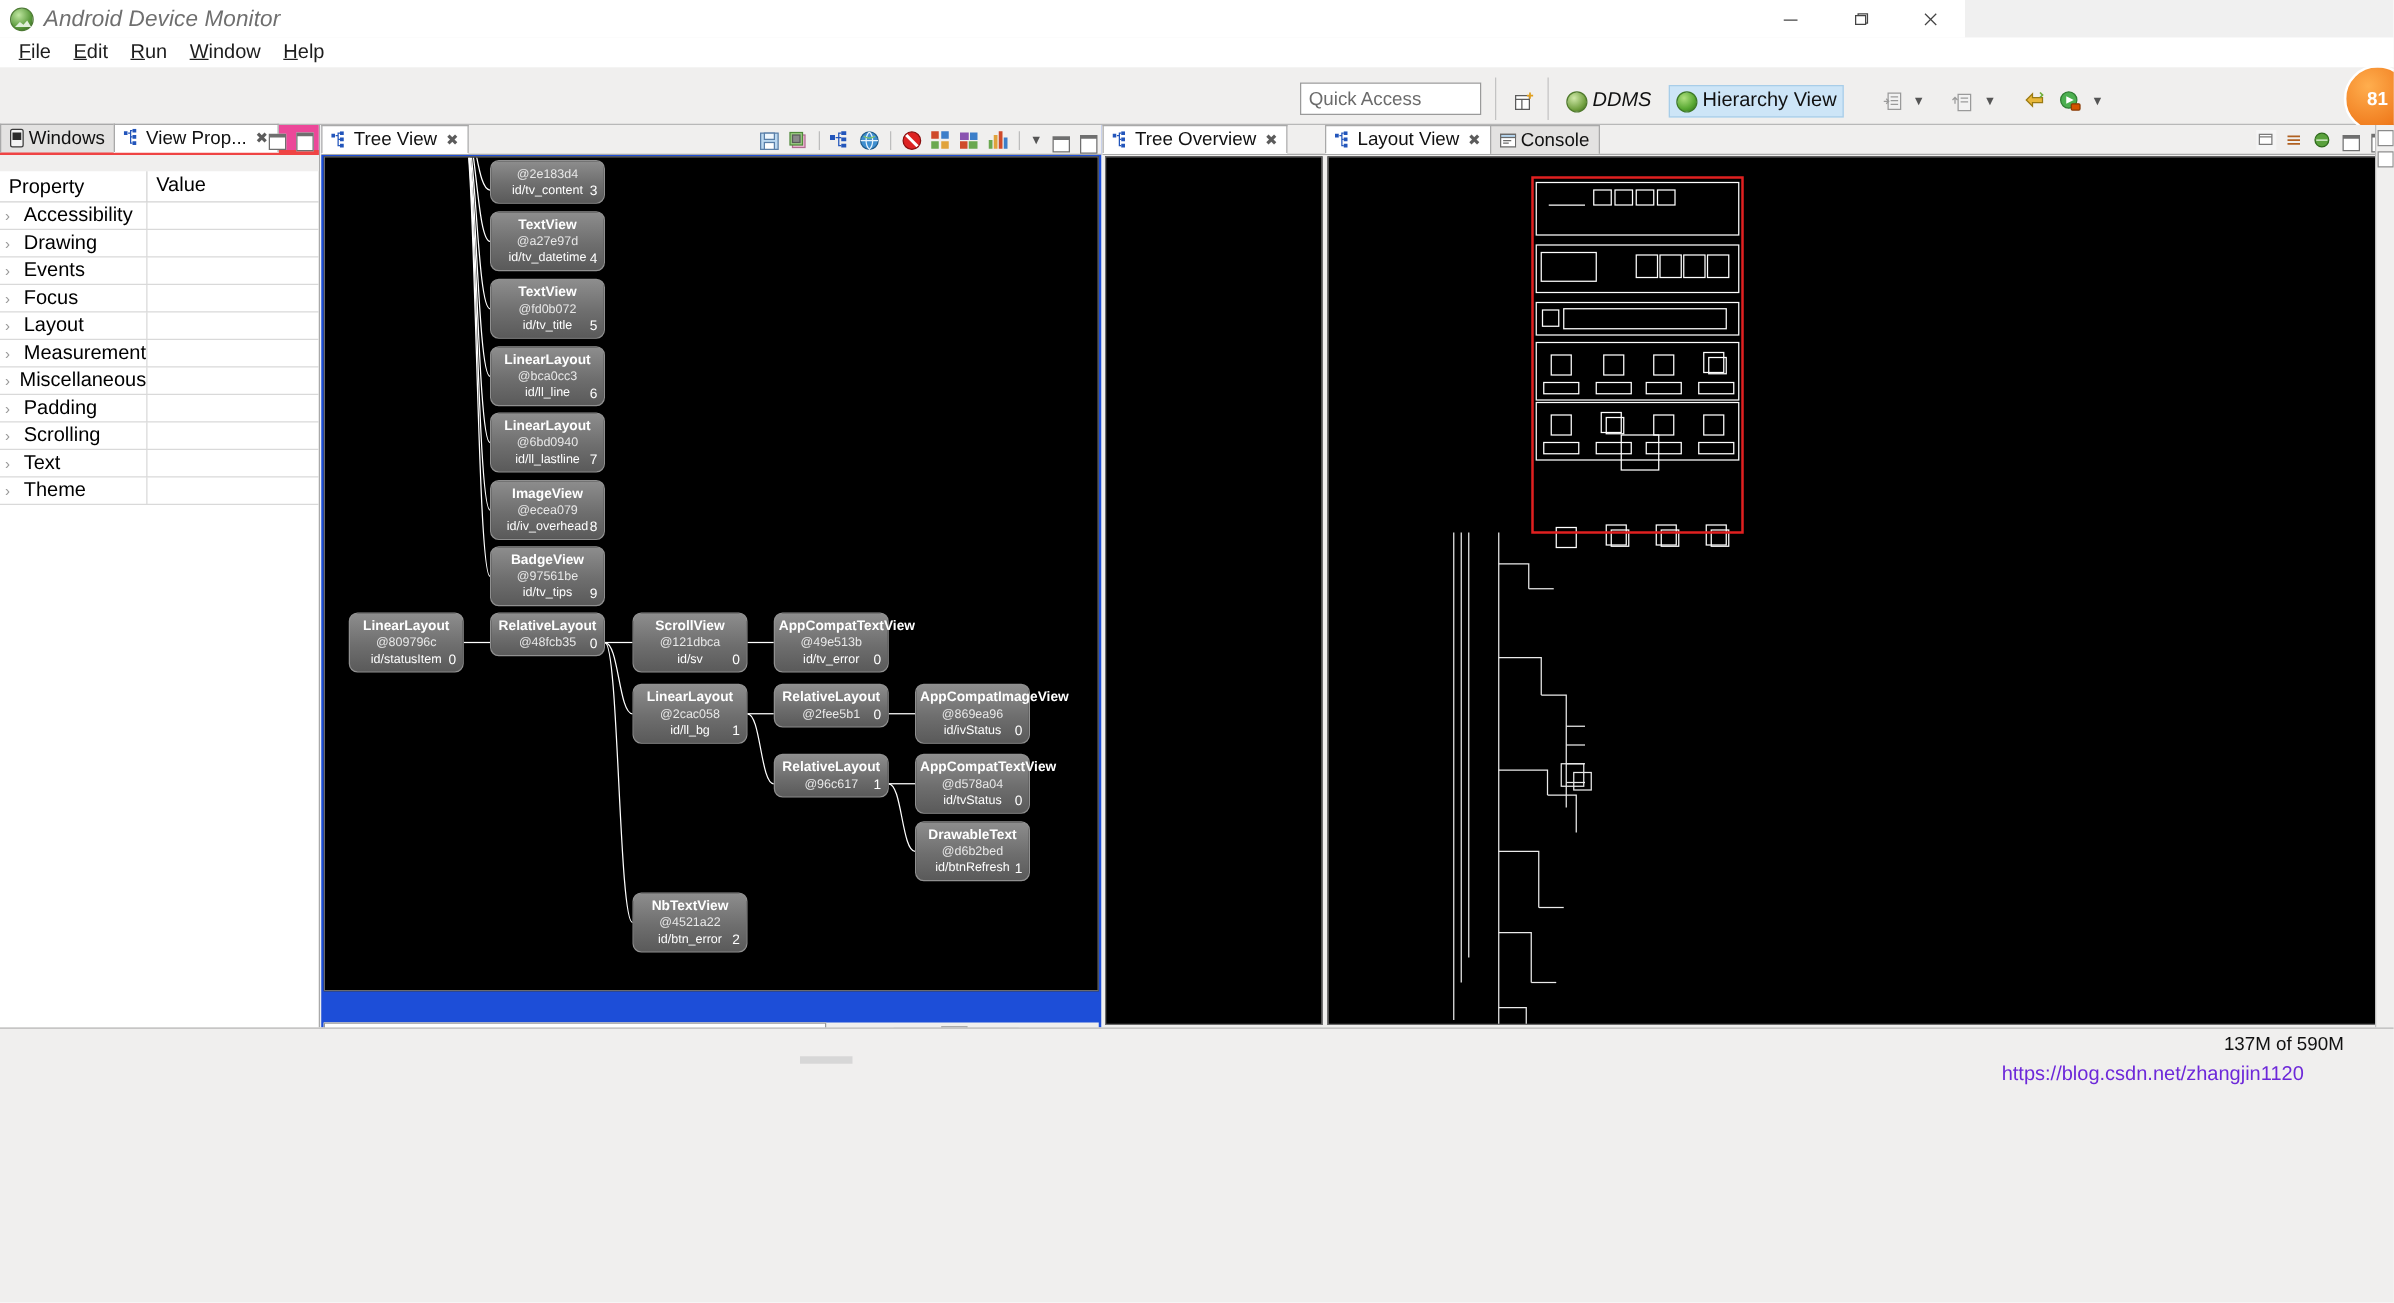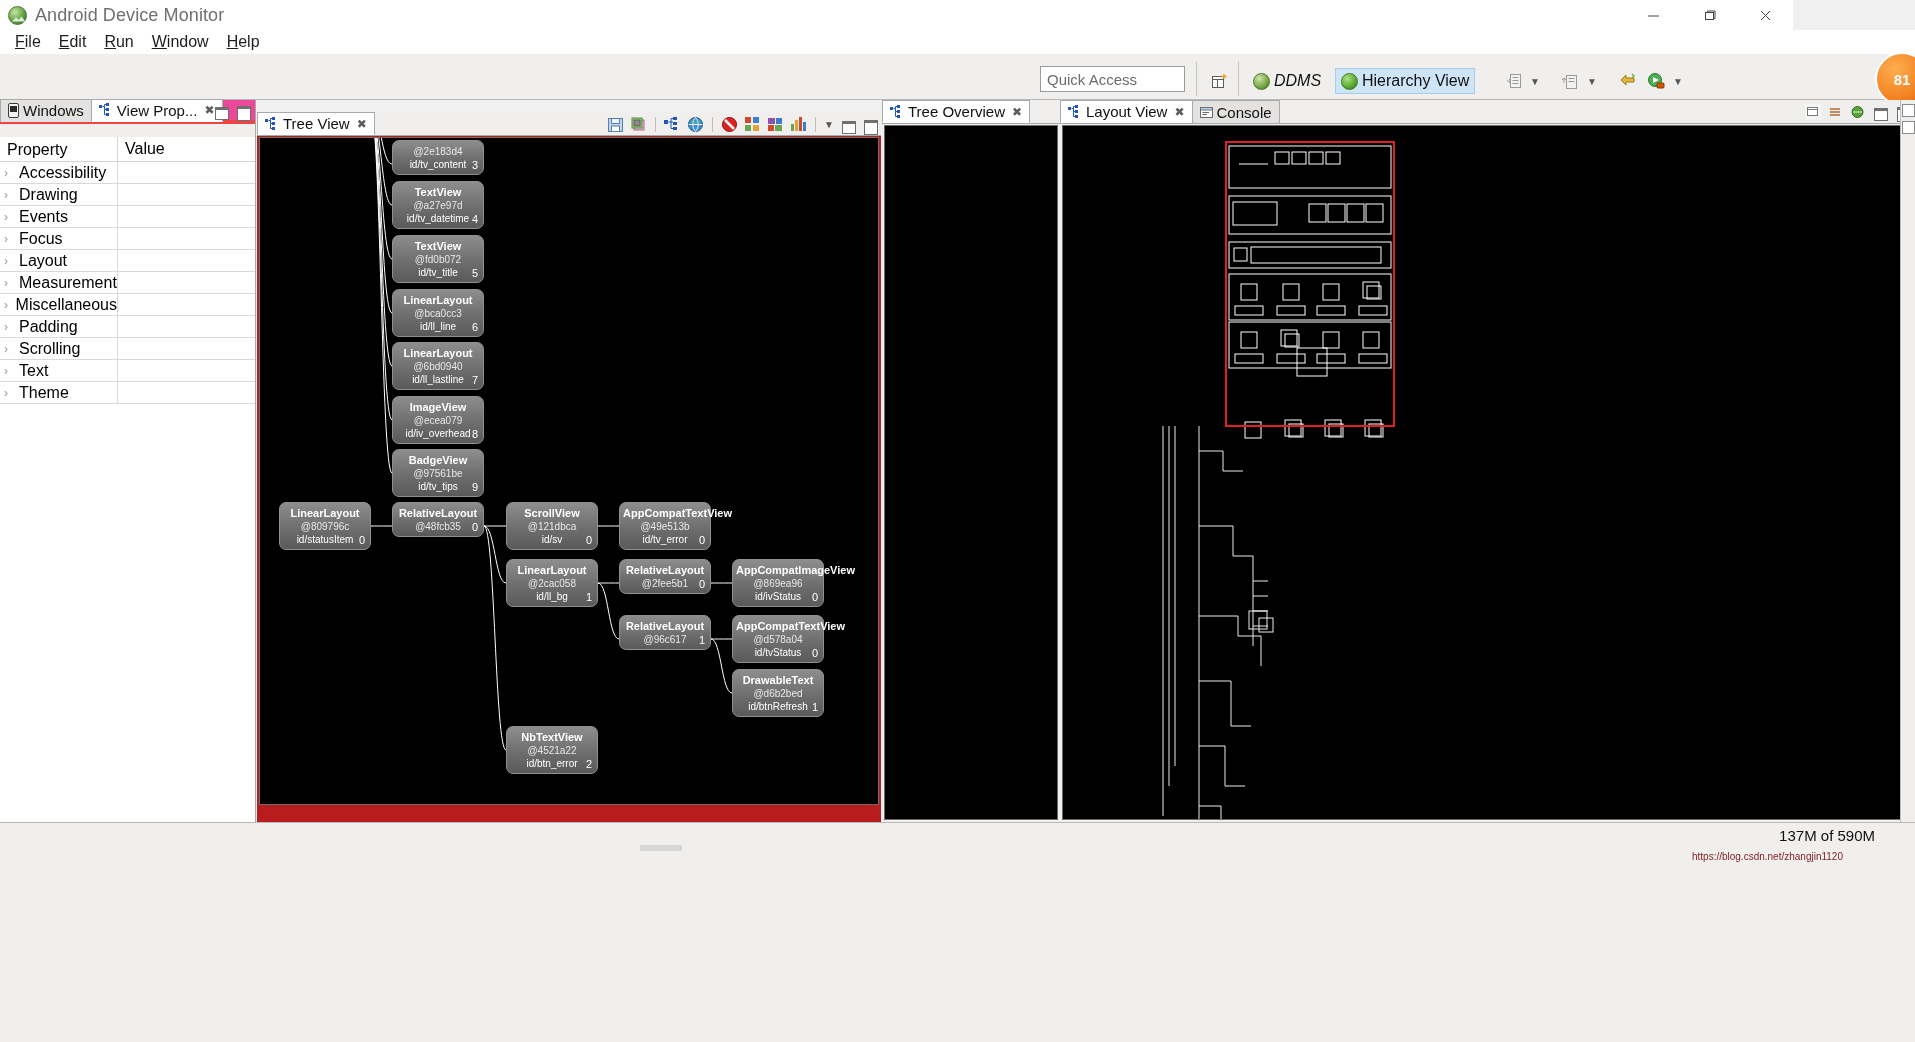--- a/index.html
+++ b/index.html
@@ -11,23 +11,23 @@
     background: #ffffff;
   }
   #app {
     position: relative;
     width: 1915px; height: 1042px;
     background: #f0f0f0;
   }
 
   
   .titlebar {
-    position: absolute; left: 0; top: 0; width: 1793px; height: 30px;
+    position: absolute; left: 0; top: 0; width: 1572px; height: 30px;
     background: #ffffff;
-    display: flex; align-items: center;
+    display: flex; align-items: center; font-style: italic;
   }
   .app-icon {
     width: 19px; height: 19px; margin-left: 8px; margin-right: 8px;
     border-radius: 50%;
     background: radial-gradient(circle at 35% 30%, #bfe6a0, #5a9a3c 60%, #2f5e1e);
     border: 1px solid #4d7a34;
     position: relative;
   }
   .app-icon::after {
     content: ""; position: absolute; left: 3px; top: 9px;
@@ -158,22 +158,22 @@
   }
   .prop-row .c1 {
     width: 118px; height: 22px; line-height: 22px; padding-left: 4px;
     border-right: 1px solid #d9d9d9; display: flex; align-items: center; gap: 4px;
   }
   .prop-row .c2 { flex: 1; height: 22px; }
   .twisty { color: #9a9a9a; font-size: 12px; width: 11px; display:inline-block; }
 
   
   .tree-panel {
-    position: absolute; left: 257px; top: 112px; width: 624px; height: 722px;
-    background: #b91c1c;
+    position: absolute; left: 257px; top: 100px; width: 624px; height: 722px;
+    background: #1d4ed8;
   }
   .tree-tabrow {
     height: 24px; display: flex; align-items: flex-end; position: relative;
     border-bottom: 1px solid #a9a9a9; background: #f0efee;
   }
   .tree-toolbar {
     position: absolute; right: 3px; bottom: 2px; display: flex;
     align-items: center; gap: 6px;
   }
   .tv-ico { width: 17px; height: 17px; display: inline-block; }
@@ -246,21 +246,21 @@
 
   
   .statusbar {
     position: absolute; left: 0; top: 822px; width: 1915px; height: 220px;
     background: #f0efee; border-top: 1px solid #b8b8b8;
   }
   .heap-status {
     position: absolute; right: 40px; top: 4px; font-size: 15px; color: #111;
   }
   .watermark {
-    position: absolute; right: 72px; top: 28px; font-size: 10px; color: #7f1d1d;
+    position: absolute; right: 72px; top: 28px; font-size: 16px; color: #6d28d9;
   }
   .taskbar-hint {
     position: absolute; left: 640px; top: 22px; width: 42px; height: 6px;
     background: #d7d7d7;
   }
   svg { display: block; }
 </style>
 </head>
 <body>
 

